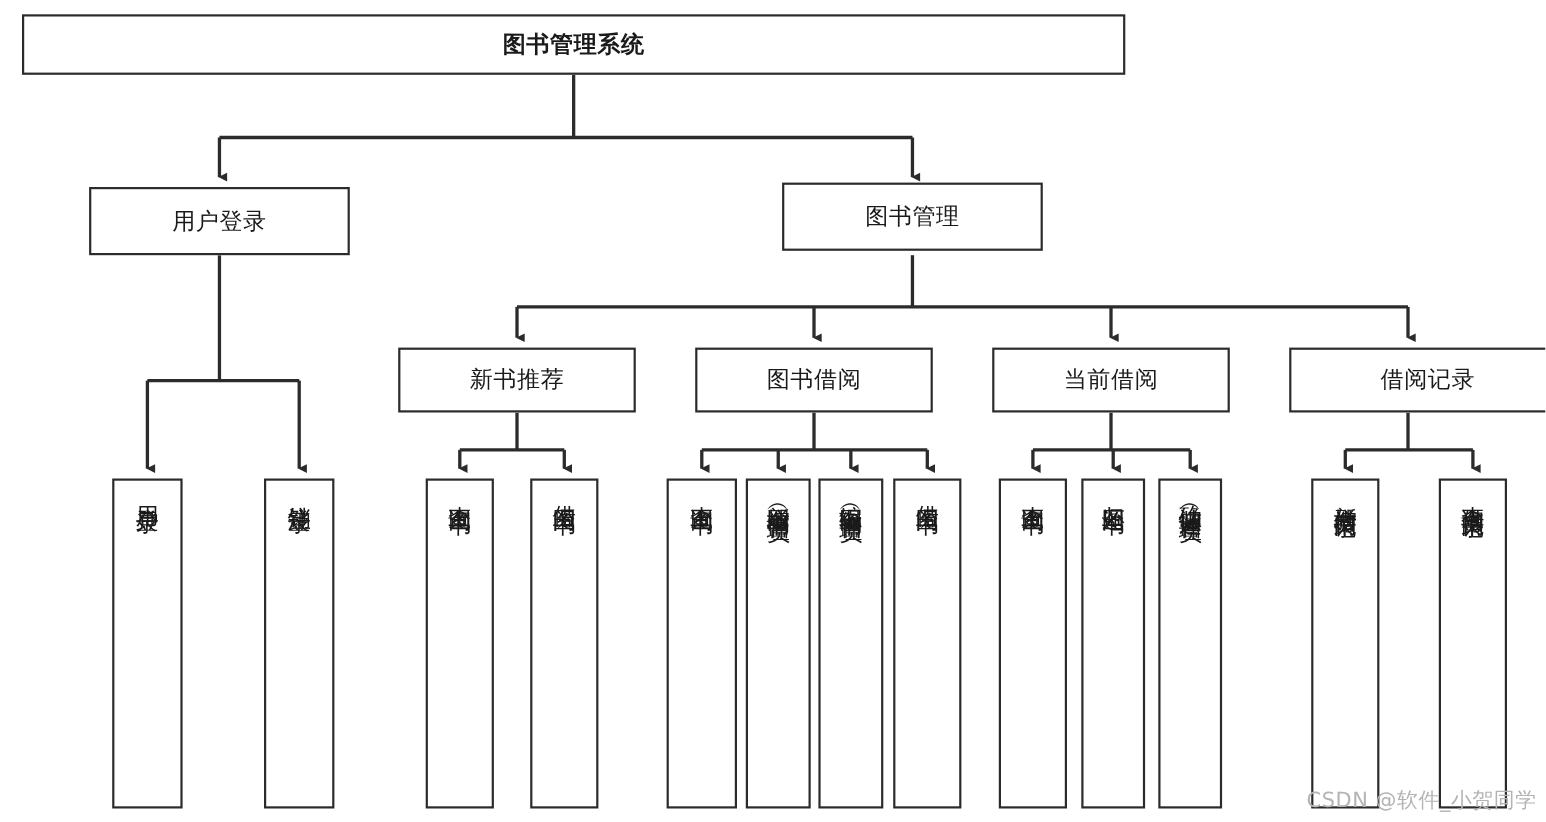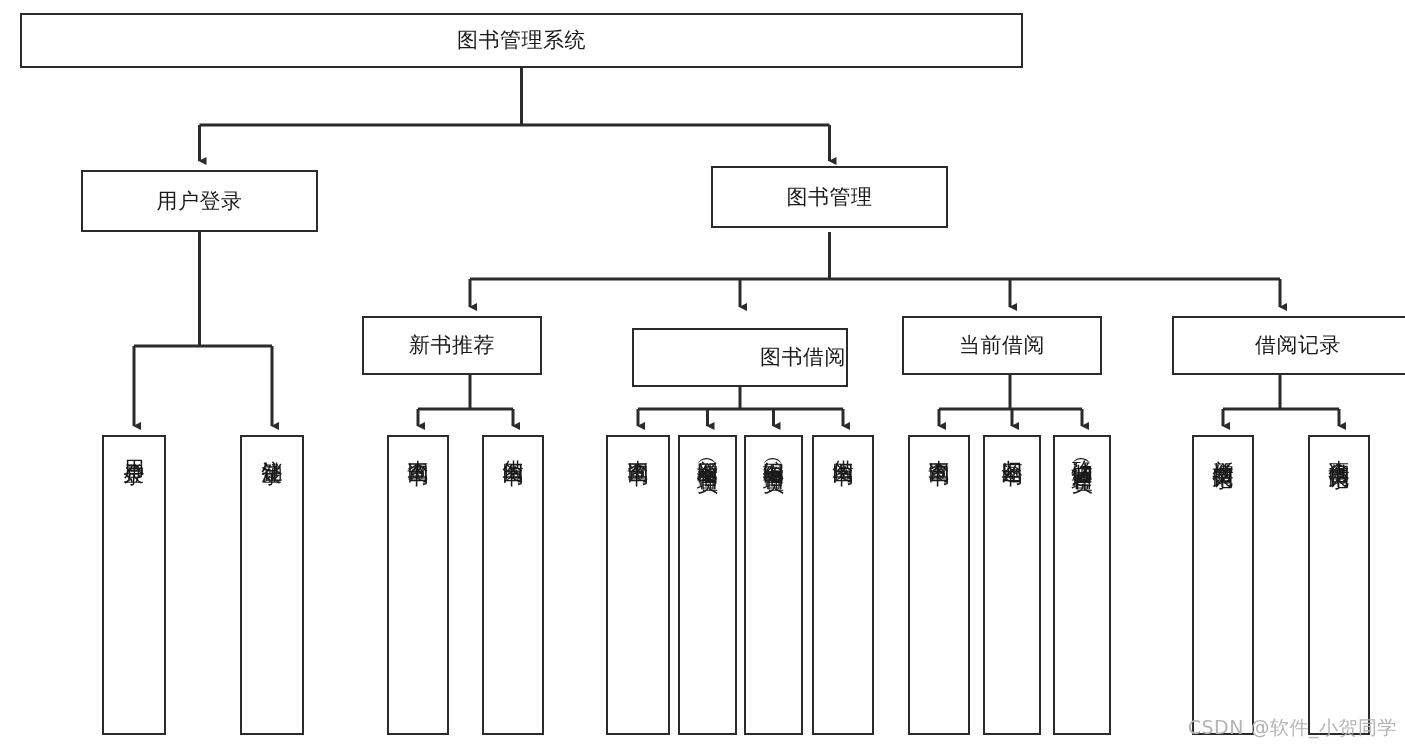--- a/index.html
+++ b/index.html
@@ -108,36 +108,36 @@
         <path d="M 1012 409 L 1012 426" marker-end="url(#arrowhead)"></path>
         <path d="M 1082 409 L 1082 426" marker-end="url(#arrowhead)"></path>
         <path d="M 1280 375 L 1280 409"></path>
         <path d="M 1223 409 L 1339 409"></path>
         <path d="M 1223 409 L 1223 426" marker-end="url(#arrowhead)"></path>
         <path d="M 1339 409 L 1339 426" marker-end="url(#arrowhead)"></path>
       </g>
   </svg>
 
   <div id="node-layer">
-      <div class="node horizontal" style="left: 20px; top: 13px; width: 1003px; height: 55px;">
+      <div class="node horizontal" style="left: 20px; top: 13px; width: 1003px; height: 55px; font-weight: bold;">
         <span class="node-label">图书管理系统</span>
       </div>
       <div class="node horizontal" style="left: 81px; top: 170px; width: 237px; height: 62px;">
         <span class="node-label">用户登录</span>
       </div>
       <div class="node horizontal" style="left: 711px; top: 166px; width: 237px; height: 62px;">
         <span class="node-label">图书管理</span>
       </div>
-      <div class="node horizontal" style="left: 362px; top: 316px; width: 180px; height: 59px;">
+      <div class="node horizontal" style="left: 362px; top: 316px; width: 216px; height: 59px;">
         <span class="node-label">新书推荐</span>
       </div>
-      <div class="node horizontal" style="left: 632px; top: 328px; width: 216px; height: 59px; justify-content: flex-end;">
+      <div class="node horizontal" style="left: 632px; top: 316px; width: 216px; height: 59px;">
         <span class="node-label">图书借阅</span>
       </div>
-      <div class="node horizontal" style="left: 902px; top: 316px; width: 200px; height: 59px; align-items: center;">
+      <div class="node horizontal" style="left: 902px; top: 316px; width: 216px; height: 59px; align-items: center;">
         <span class="node-label">当前借阅</span>
       </div>
       <div class="node horizontal" style="left: 1172px; top: 316px; width: 252px; height: 59px;">
         <span class="node-label">借阅记录</span>
       </div>
       <div class="node vertical" style="left: 102px; top: 435px; width: 64px; height: 300px;">
         <span class="node-label">用户登录</span>
       </div>
       <div class="node vertical" style="left: 240px; top: 435px; width: 64px; height: 300px;">
         <span class="node-label">注销登录</span>

